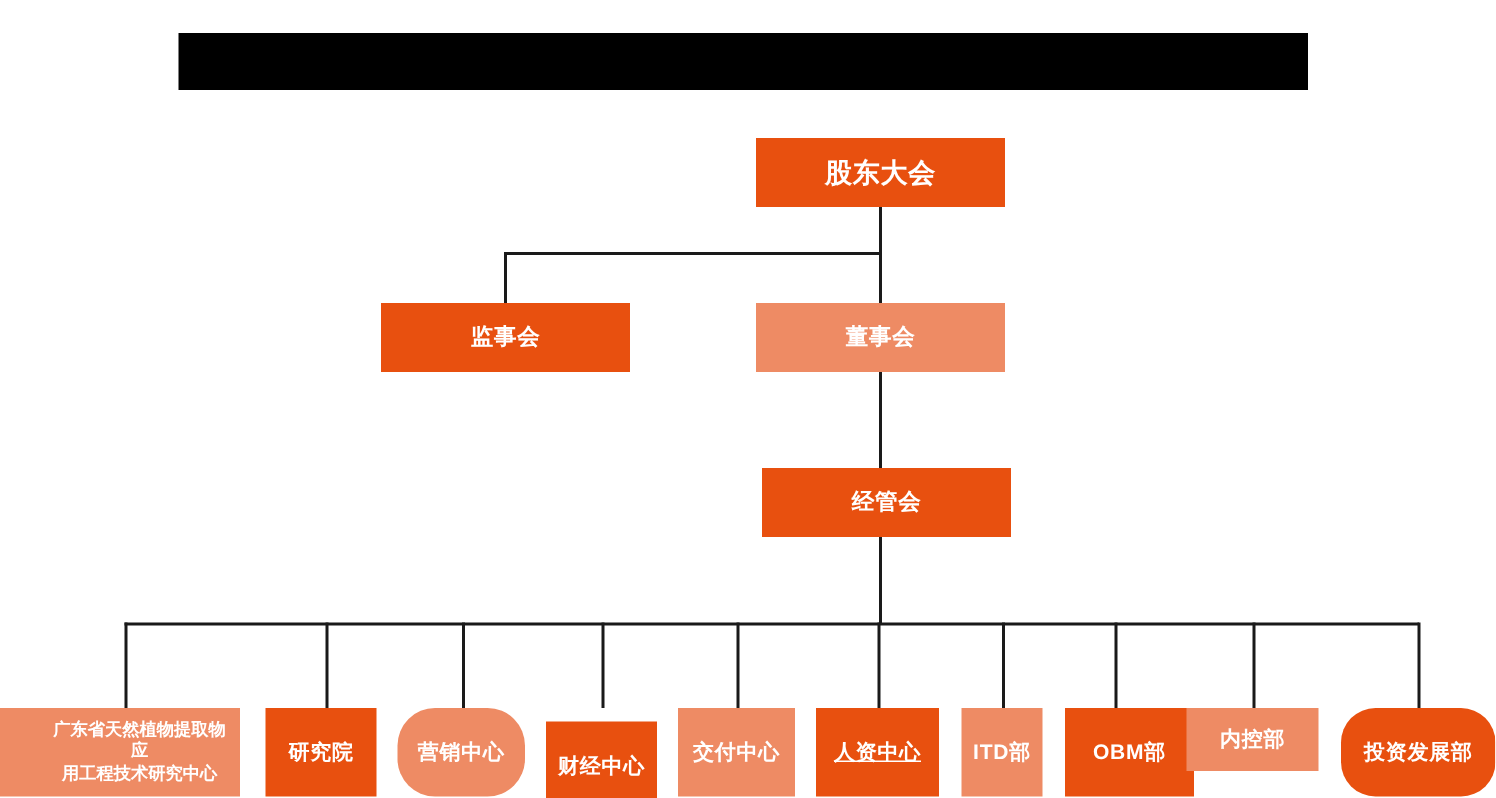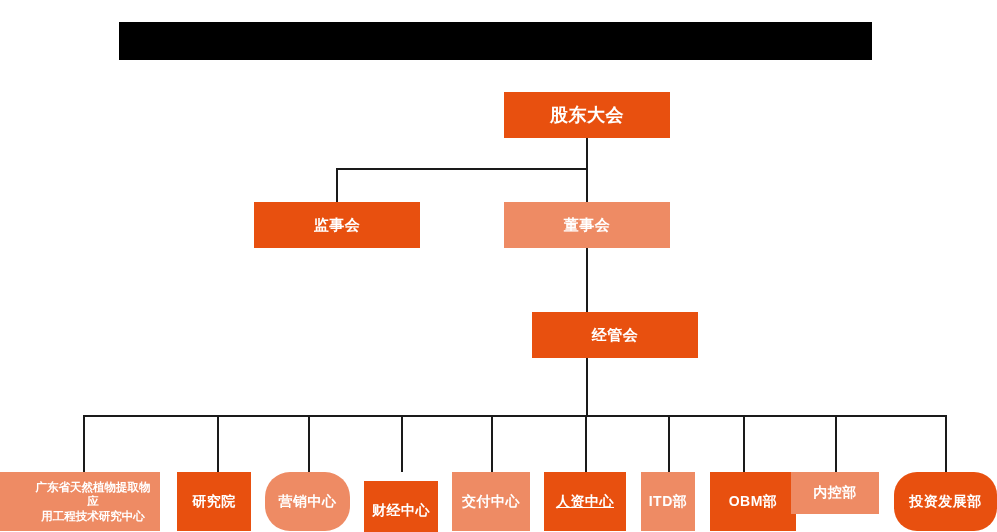--- a/index.html
+++ b/index.html
@@ -107,21 +107,21 @@
   </div>
 
   <div class="node node-lvl2 dark" style="left:254px; top:202px; width:166px; height:46px;">
     <span>监事会</span>
   </div>
 
   <div class="node node-lvl2 light" style="left:504px; top:202px; width:166px; height:46px;">
     <span>董事会</span>
   </div>
 
-  <div class="node node-lvl3 dark" style="left:532px; top:312px; width:166px; height:46px;">
+  <div class="node node-lvl3 dark" style="left:508px; top:312px; width:166px; height:46px;">
     <span>经管会</span>
   </div>
 
   <div class="node node-leaf small light" style="left:0px; top:472px; width:160px; height:59px;">
     <span>
       <span>广东省天然植物提取物应</span><br>
       <span>用工程技术研究中心</span>
     </span>
   </div>
 

